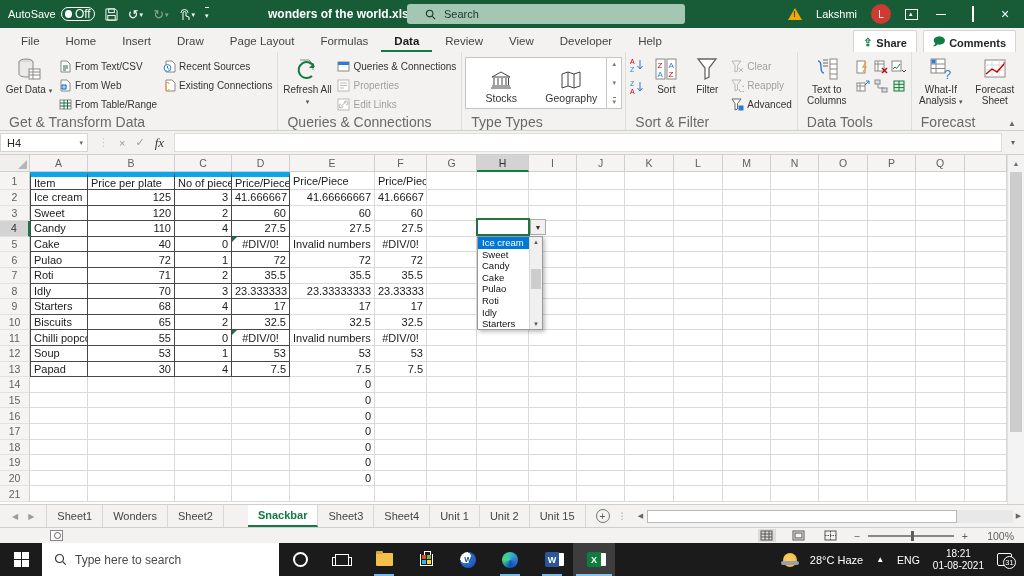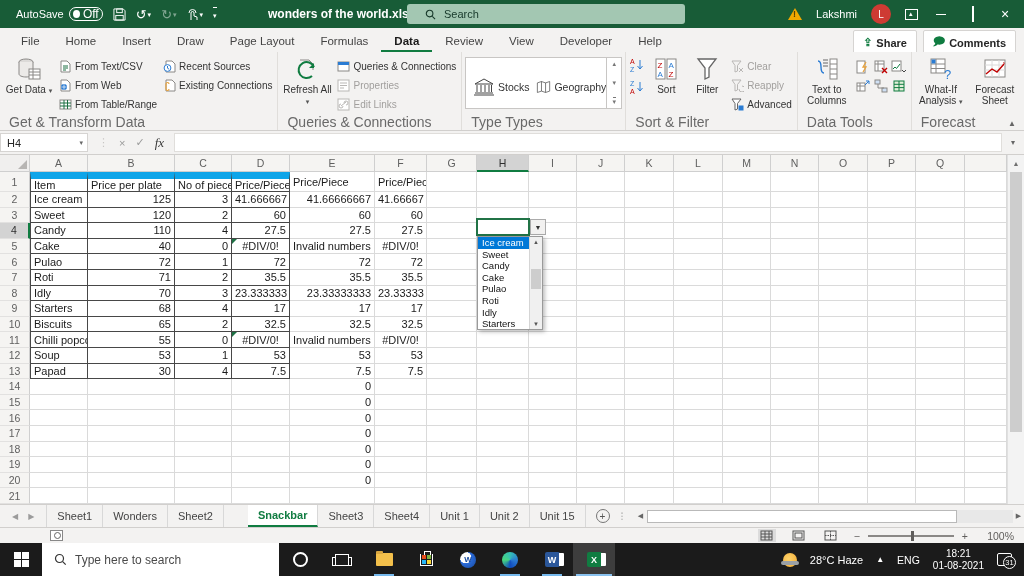--- a/index.html
+++ b/index.html
@@ -2,21 +2,21 @@
 <html><head>
 <meta charset="utf-8">
 <style>
   * { margin:0; padding:0; box-sizing:border-box; }
   html,body { width:1024px; height:576px; overflow:hidden; }
   body { font-family:"Liberation Sans", sans-serif; font-size:11px; color:#262626; }
   .app { width:1024px; height:576px; display:flex; flex-direction:column; background:#fff; }
 
   
   .titlebar { height:28px; background:#185C37; display:flex; align-items:center; color:#fff; position:relative; flex:0 0 28px; }
-  .qat { display:flex; gap:10px; padding-left:16px; }
+  .qat { display:flex; gap:10px; padding-left:8px; }
   .autosave { display:flex; align-items:center; gap:5px; font-size:11px; }
   .pill { width:34px; height:14px; border:1px solid #fff; border-radius:8px; display:flex; align-items:center; gap:3px; padding:0 3px; font-size:12px; }
   .pill .dot { width:8px; height:8px; border-radius:50%; background:#fff; }
   .qicon { font-size:13px; line-height:1; color:#fff; display:flex; align-items:center; gap:1px; }
   .qicon .caret { font-size:7px; }
   .dim { opacity:.45; }
   .docname { position:absolute; left:268px; top:0; height:28px; display:flex; align-items:center; gap:6px; font-size:12px; white-space:nowrap;font-weight:bold; }
   .tsearch { position:absolute; left:407px; top:4px; width:278px; height:20px; background:#a3c7b2; border-radius:3px; display:flex; align-items:center; gap:8px; padding-left:18px; color:#17382a; font-size:11px; }
   .tright { position:absolute; right:0; top:0; height:28px; display:flex; align-items:center; gap:14px; padding-right:10px; }
   .warn { width:0; height:0; border-left:7px solid transparent; border-right:7px solid transparent; border-bottom:12px solid #F2A900; position:relative; }
@@ -41,21 +41,21 @@
   .rgroup { display:flex; flex-direction:column; border-right:1px solid #e0dedb; padding:2px 3px 0; }
   .rbody { flex:1; display:flex; align-items:flex-start; gap:2px; }
   .rlabel { height:15px; text-align:left; font-size:14px; color:#696969; line-height:14px; white-space:nowrap; padding:0 6px; }
   .bigbtn { width:52px; display:flex; flex-direction:column; align-items:center; text-align:center; font-size:10px; color:#333; padding-top:3px; line-height:11px; }
   .bigbtn svg { margin-bottom:3px; }
   .smallcol { display:flex; flex-direction:column; justify-content:flex-start; gap:1px; padding-top:3px; }
   .smallbtn { display:flex; align-items:center; gap:3px; font-size:10px; color:#333; height:18px; white-space:nowrap; padding:0 2px; }
   .smallbtn.gray, .bigbtn.gray { color:#a19f9d; }
   .caret2 { font-size:7px; color:#555; }
   .gallery { background:#fff; border:1px solid #c8c6c4; display:flex; margin-top:3px; height:52px; }
-  .gitem { width:70px; display:flex; flex-direction:row; align-items:center; justify-content:center; font-size:10.5px; color:#333; gap:3px;margin-top:8px; }
+  .gitem { width:70px; display:flex; flex-direction:column; align-items:center; justify-content:center; font-size:10.5px; color:#333; gap:3px;margin-top:8px; }
   .gstrip { width:15px; border-left:1px solid #c8c6c4; display:flex; flex-direction:column; align-items:center; justify-content:space-between; padding:2px 0; color:#777; font-size:7px; }
   .iconrow6 { display:grid; grid-template-columns:repeat(3,17px); grid-auto-rows:18px; gap:1px; padding-top:4px; }
   .ic6 { display:flex; align-items:center; justify-content:center; }
   .collapse { position:absolute; right:8px; bottom:2px; color:#666; font-size:8px; }
 
   
   .formula { height:24px; background:#f3f2f1; display:flex; align-items:stretch; flex:0 0 24px; border-bottom:1px solid #d1cfcd; }
   .namebox { width:88px; background:#fff; border:1px solid #d6d4d2; margin:2px 0 2px 0; display:flex; align-items:center; padding-left:6px; font-size:11px; position:relative; }
   .namebox .nb-caret { position:absolute; right:4px; font-size:7px; color:#666; }
   .fbtns { display:flex; align-items:center; gap:10px; padding:0 10px; color:#9a9a9a; font-size:11px; }
@@ -71,21 +71,21 @@
   .grid thead th.corner { position:relative; background:#f0efee; }
   .grid thead th.corner:after { content:""; position:absolute; right:2px; bottom:2px; width:0; height:0; border-left:9px solid transparent; border-bottom:9px solid #b7b5b3; }
   .grid thead th.selcol { background:#d3d3d3; border-bottom:2px solid #107C41; color:#2e2e2e; }
   .grid tbody th { background:#f5f4f2; border-right:1px solid #cfcfcf; border-bottom:1px solid #e2e1e0; font-size:10.5px; color:#5f5f5f; text-align:center; }
   .grid tbody th.selrow { background:#d3d3d3; border-right:2px solid #107C41; color:#2e2e2e; }
   .grid td { border-right:1px solid #dadada; border-bottom:1px solid #dadada; font-size:11px; color:#1b1b1b; padding:0 3px; text-align:left; position:relative; }
   td.num { text-align:right; }
   td.err { text-align:center; }
   td.tb { border-right:1px solid #474747; border-bottom:1px solid #474747; }
   td.tbl { border-left:1px solid #474747; }
-  td.tbt { border-top:7px solid #0ea5e9; }
+  td.tbt { border-top:5px solid #0ea5e9; }
   td .tri { position:absolute; left:0; top:0; width:0; height:0; border-top:5px solid #1e7145; border-right:5px solid transparent; }
 
   .selbox { position:absolute; left:476px; top:63px; width:54px; height:18px; border:2px solid #217346; background:#fff; }
   .combobtn { position:absolute; left:530px; top:64px; width:16px; height:16px; background:#f2f1f0; border:1px solid #ababab; display:flex; align-items:center; justify-content:center; font-size:7px; color:#333; }
   .ddl { position:absolute; left:477px; top:81px; width:66px; height:94px; background:#fff; border:1px solid #9a9a9a; box-shadow:2px 2px 4px rgba(0,0,0,.25); display:flex; }
   .ddl-items { flex:1; }
   .ddl-item { height:11.6px; line-height:11.6px; font-size:9.5px; padding-left:4px; color:#111; white-space:nowrap; overflow:hidden; }
   .ddl-item.hl { background:#0078d7; color:#fff; }
   .ddl-scroll { width:13px; background:#f0f0f0; border-left:1px solid #d5d5d5; position:relative; font-size:6px; color:#555; text-align:center; }
   .ddl-scroll .up { position:absolute; top:2px; left:0; right:0; }

